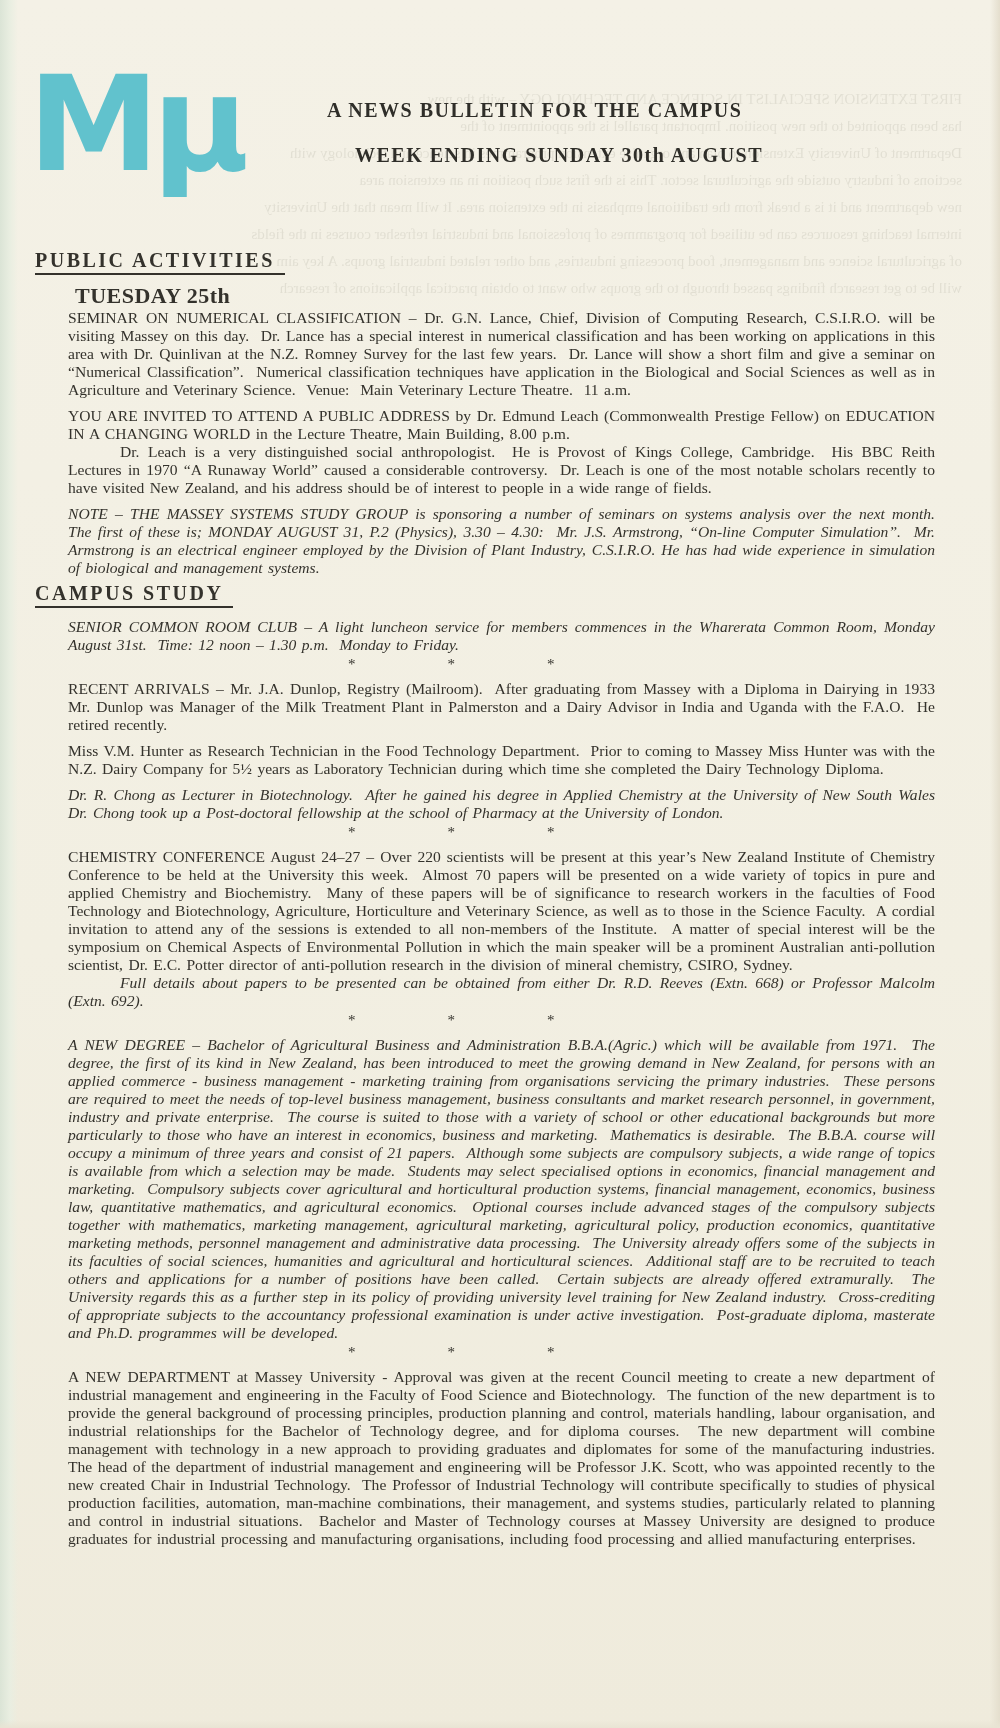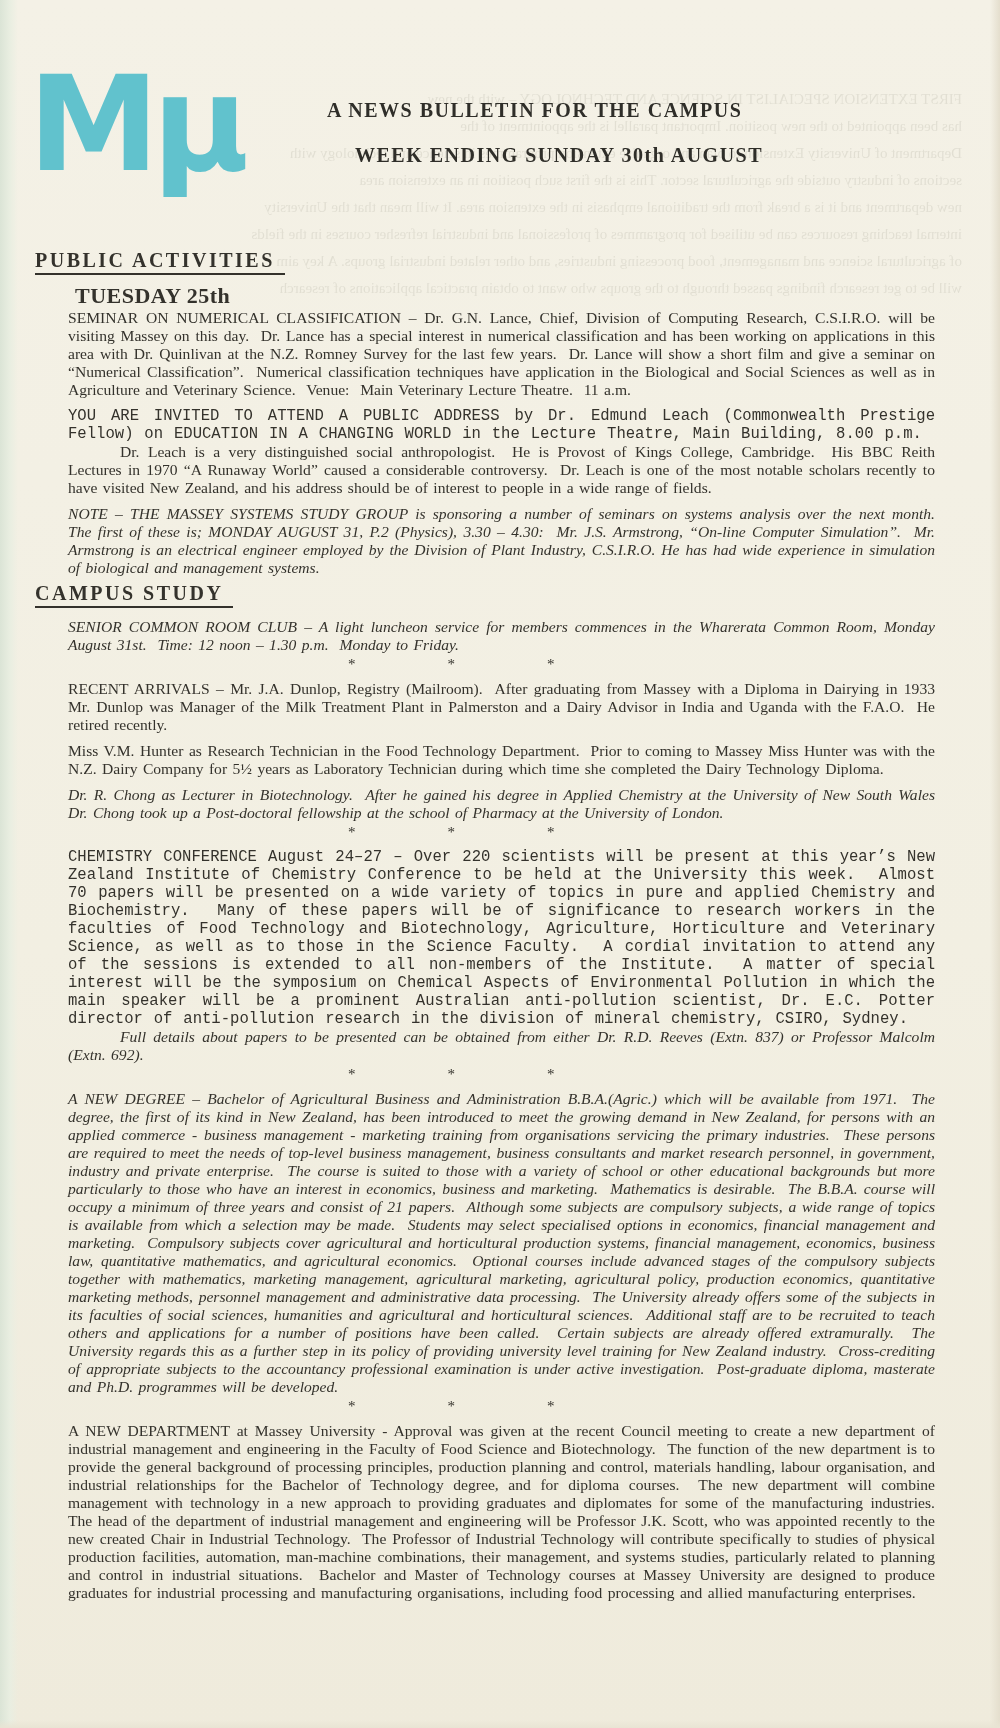--- a/index.html
+++ b/index.html
@@ -36,21 +36,21 @@
 
   h2.section-heading { width:fit-content; font-size:20px; line-height:24px; font-weight:bold;
     letter-spacing:2.5px; margin:0 0 10px 0; padding:0 10px 1px 0;
     border-bottom:2px solid #34322c; }
   h2.news { margin-top:4px; }
   h3.day-heading { font-size:22px; line-height:21px; font-weight:bold; letter-spacing:0.5px;
     margin:0 0 3px 40px; }
 
   p.body-text { font-size:15.6px; line-height:18px; text-align:justify;
     white-space:pre-wrap; word-spacing:1.5px; margin:0 0 8px 33px; width:867px; }
-  p.tight { margin-bottom:0;font-family:Liberation Mono, monospace; }
+  p.tight { margin-bottom:0; }
   p.indent { text-indent:52px; margin-top:0; }
   p.endtight { margin-bottom:2px;font-style:italic; }
 
   .sep { display:flex; gap:92px; margin:1px 0 8px 313px; font-size:15px; line-height:16px; }
   .sep span { display:block; }
 </style>
 </head>
 <body>
 
 <div class="page">
@@ -102,21 +102,21 @@
     <p class="body-text">Miss V.M. Hunter as Research Technician in the Food Technology Department.  Prior to coming to Massey Miss Hunter was with the N.Z. Dairy Company for 5½ years as Laboratory Technician during which time she completed the Dairy Technology Diploma.</p>
     <p class="body-text endtight">Dr. R. Chong as Lecturer in Biotechnology.  After he gained his degree in Applied Chemistry at the University of New South Wales Dr. Chong took up a Post-doctoral fellowship at the school of Pharmacy at the University of London.</p>
 
     <div class="sep">
       <span>*</span>
       <span>*</span>
       <span>*</span>
     </div>
 
     <p class="body-text tight">CHEMISTRY CONFERENCE August 24–27 – Over 220 scientists will be present at this year’s New Zealand Institute of Chemistry Conference to be held at the University this week.  Almost 70 papers will be presented on a wide variety of topics in pure and applied Chemistry and Biochemistry.  Many of these papers will be of significance to research workers in the faculties of Food Technology and Biotechnology, Agriculture, Horticulture and Veterinary Science, as well as to those in the Science Faculty.  A cordial invitation to attend any of the sessions is extended to all non-members of the Institute.  A matter of special interest will be the symposium on Chemical Aspects of Environmental Pollution in which the main speaker will be a prominent Australian anti-pollution scientist, Dr. E.C. Potter director of anti-pollution research in the division of mineral chemistry, CSIRO, Sydney.</p>
-    <p class="body-text indent endtight">Full details about papers to be presented can be obtained from either Dr. R.D. Reeves (Extn. 837) or Professor Malcolm (Extn. 692).</p>
+    <p class="body-text indent endtight">Full details about papers to be presented can be obtained from either Dr. R.D. Reeves (Extn. 668) or Professor Malcolm (Extn. 692).</p>
 
     <div class="sep">
       <span>*</span>
       <span>*</span>
       <span>*</span>
     </div>
 
     <p class="body-text endtight">A NEW DEGREE – Bachelor of Agricultural Business and Administration B.B.A.(Agric.) which will be available from 1971.  The degree, the first of its kind in New Zealand, has been introduced to meet the growing demand in New Zealand, for persons with an applied commerce - business management - marketing training from organisations servicing the primary industries.  These persons are required to meet the needs of top-level business management, business consultants and market research personnel, in government, industry and private enterprise.  The course is suited to those with a variety of school or other educational backgrounds but more particularly to those who have an interest in economics, business and marketing.  Mathematics is desirable.  The B.B.A. course will occupy a minimum of three years and consist of 21 papers.  Although some subjects are compulsory subjects, a wide range of topics is available from which a selection may be made.  Students may select specialised options in economics, financial management and marketing.  Compulsory subjects cover agricultural and horticultural production systems, financial management, economics, business law, quantitative mathematics, and agricultural economics.  Optional courses include advanced stages of the compulsory subjects together with mathematics, marketing management, agricultural marketing, agricultural policy, production economics, quantitative marketing methods, personnel management and administrative data processing.  The University already offers some of the subjects in its faculties of social sciences, humanities and agricultural and horticultural sciences.  Additional staff are to be recruited to teach others and applications for a number of positions have been called.  Certain subjects are already offered extramurally.  The University regards this as a further step in its policy of providing university level training for New Zealand industry.  Cross-crediting of appropriate subjects to the accountancy professional examination is under active investigation.  Post-graduate diploma, masterate and Ph.D. programmes will be developed.</p>
 
     <div class="sep">

